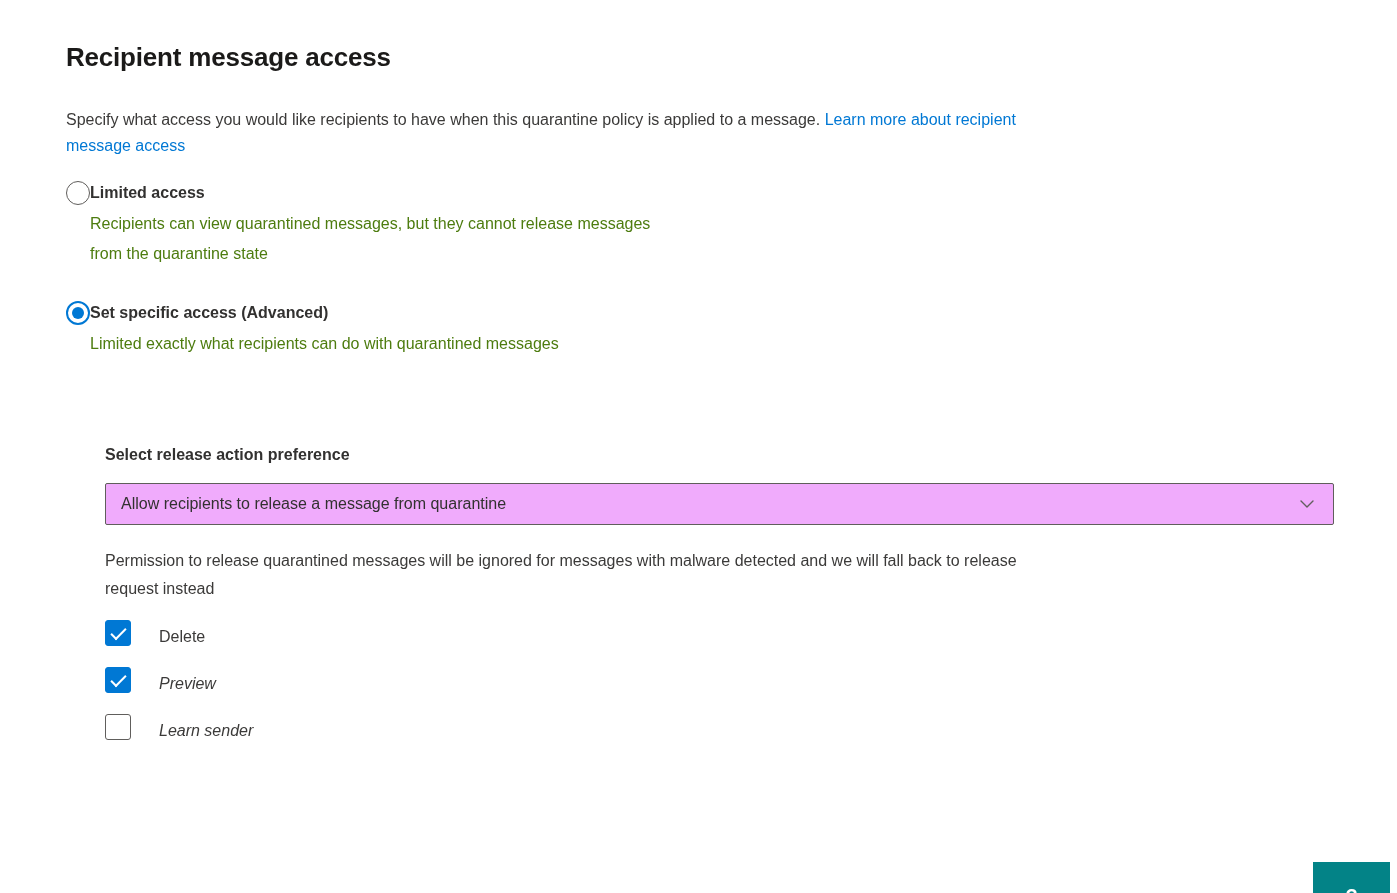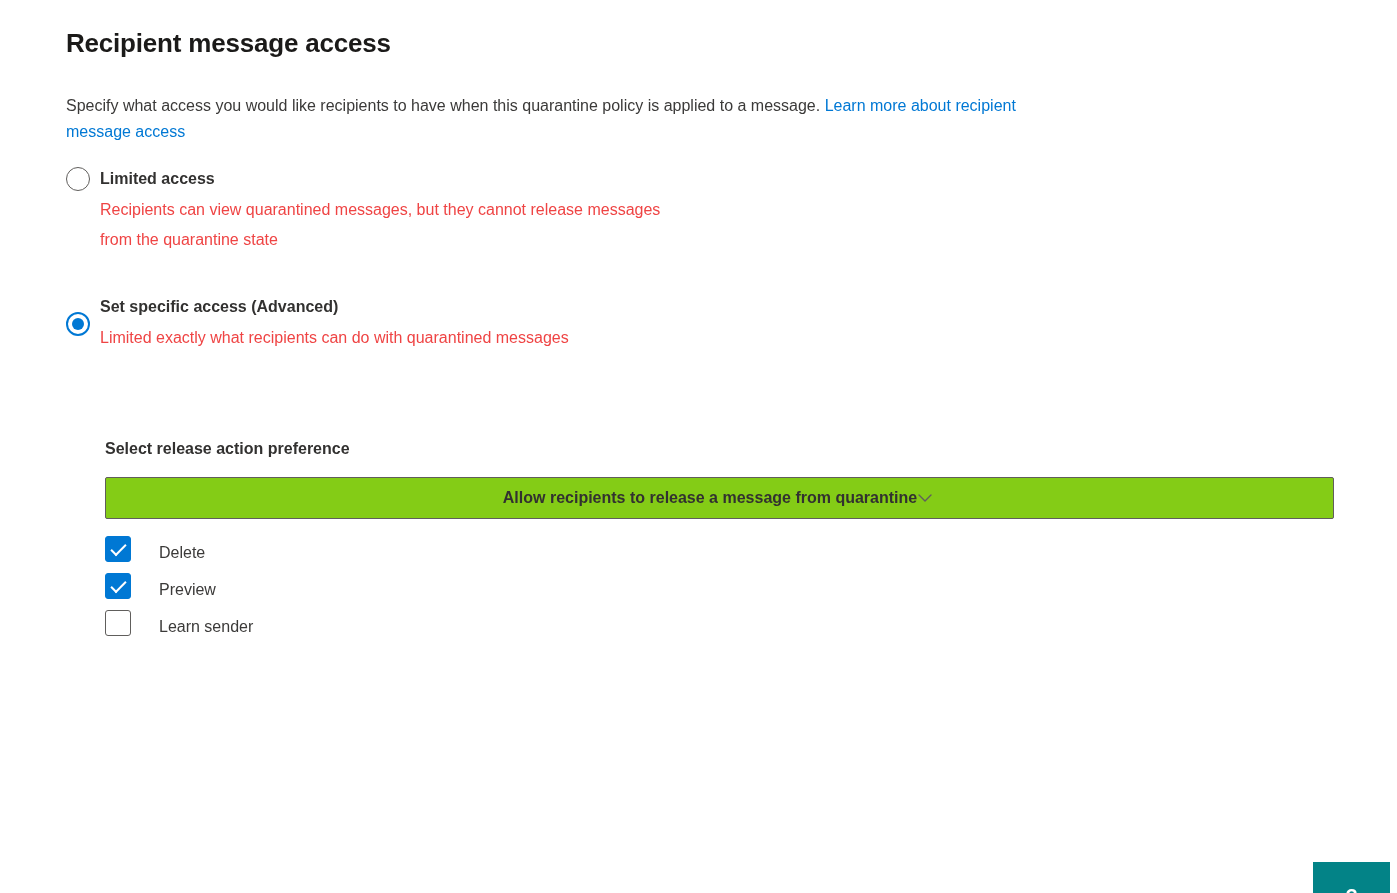--- a/index.html
+++ b/index.html
@@ -5,21 +5,21 @@
   * { box-sizing: border-box; }
   html, body { margin: 0; padding: 0; }
   body {
     width: 1397px; height: 893px;
     background: #ffffff;
     font-family: "Liberation Sans", sans-serif;
     color: #3b3a39;
     overflow: hidden;
     position: relative;
   }
-  .page { padding: 28px 66px 0 66px; }
+  .page { padding: 42px 66px 0 66px; }
 
   h1.page-title {
     margin: 0;
     font-size: 26px;
     font-weight: 700;
     color: #1b1a19;
     letter-spacing: -0.2px;
   }
 
   p.page-desc {
@@ -38,23 +38,23 @@
 
   .field-label {
     font-size: 16px;
     font-weight: 600;
     color: #323130;
     line-height: 24px;
   }
   .field-label.access-label { margin-top: 72px; }
   .req { color: #a4262c; margin-left: 6px; font-weight: 600; }
 
-  .radio-option { display: flex; gap: 10px; }
+  .radio-option { display: flex; }
   .radio-option.first { margin-top: 20px; }
-  .radio-option.second { margin-top: 38px; align-items: center; }
+  .radio-option.second { margin-top: 30px; }
   .radio {
     width: 24px; height: 24px;
     border-radius: 50%;
     border: 1.5px solid #605e5c;
     background: #fff;
     flex: none;
     margin-top: 2px;
     position: relative;
     cursor: pointer;
   }
@@ -69,57 +69,56 @@
   .radio-label {
     font-size: 16px;
     font-weight: 700;
     color: #323130;
     line-height: 26px;
     padding-top: 1px;
     cursor: pointer;
   }
   .radio-desc {
     font-size: 16px;
-    color: #ef4444;
+    color: #4d7c0f;
     line-height: 30px;
     margin-top: 3px;
     white-space: pre-line;
   }
 
   .advanced { margin-left: 39px; margin-top: 84px; }
 
   .dropdown {
     width: 1229px; height: 42px;
     border: 1px solid #605e5c;
     border-radius: 2px;
-    background: #84cc16;
+    background: #f0abfc;
     margin-top: 16px;
     display: flex;
     align-items: center;
-    justify-content: center;
+    justify-content: space-between;
     padding: 0 18px 0 15px;
     cursor: pointer;
-    font-weight: bold;
   }
   .dropdown-value { font-size: 16px; color: #323130; }
   .chevron-svg { width: 16px; height: 16px; flex: none; }
 
   p.note {
     margin: 22px 0 0 0;
     font-size: 16px;
     line-height: 28px;
     color: #3b3a39;
     white-space: pre-line;
   }
 
   .field-label.additional-label { margin-top: 26px; }
 
   .checkbox-row { display: flex; align-items: flex-end; }
   .checkbox-row.first { margin-top: 17px; }
-  .checkbox-row + .checkbox-row { margin-top: 11px; }
+  .checkbox-row + .checkbox-row { margin-top: 21px; font-style: italic; }
   .checkbox {
     width: 26px; height: 26px;
     border: 1px solid #605e5c;
     border-radius: 3px;
     background: #fff;
     flex: none;
     position: relative;
     cursor: pointer;
   }
   .checkbox.checked { background: #0078d4; border-color: #0078d4; }
@@ -184,20 +183,22 @@
 
     <div class="field-label">Select release action preference</div>
 
     <div class="dropdown">
       <span class="dropdown-value">Allow recipients to release a message from quarantine</span>
       <svg class="chevron-svg" viewBox="0 0 16 16" fill="none">
         <path d="M2 5 L8 11 L14 5" stroke="#605e5c" stroke-width="1.4" fill="none" stroke-linecap="round" stroke-linejoin="round"></path>
       </svg>
     </div>
 
+    <p class="note">Permission to release quarantined messages will be ignored for messages with malware detected and we will fall back to release
+request instead</p>
 
 
     <div class="checkbox-row first">
       <span class="checkbox checked"></span>
       <span class="checkbox-label">Delete</span>
     </div>
 
     <div class="checkbox-row">
       <span class="checkbox checked"></span>
       <span class="checkbox-label">Preview</span>

